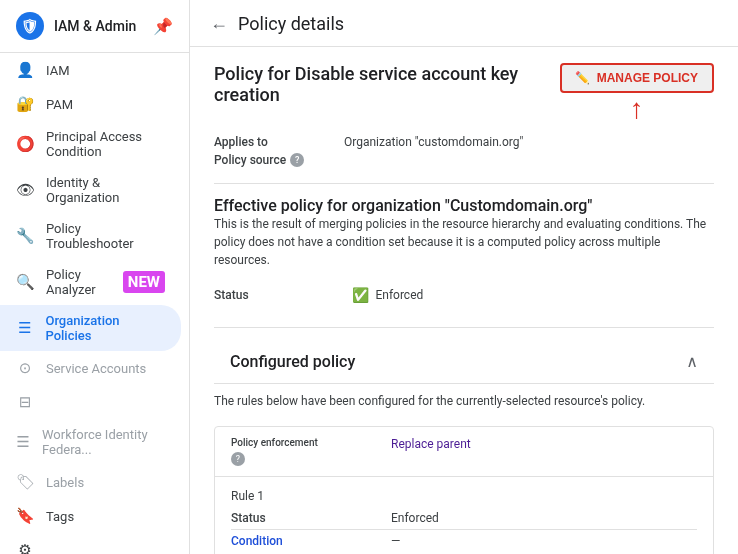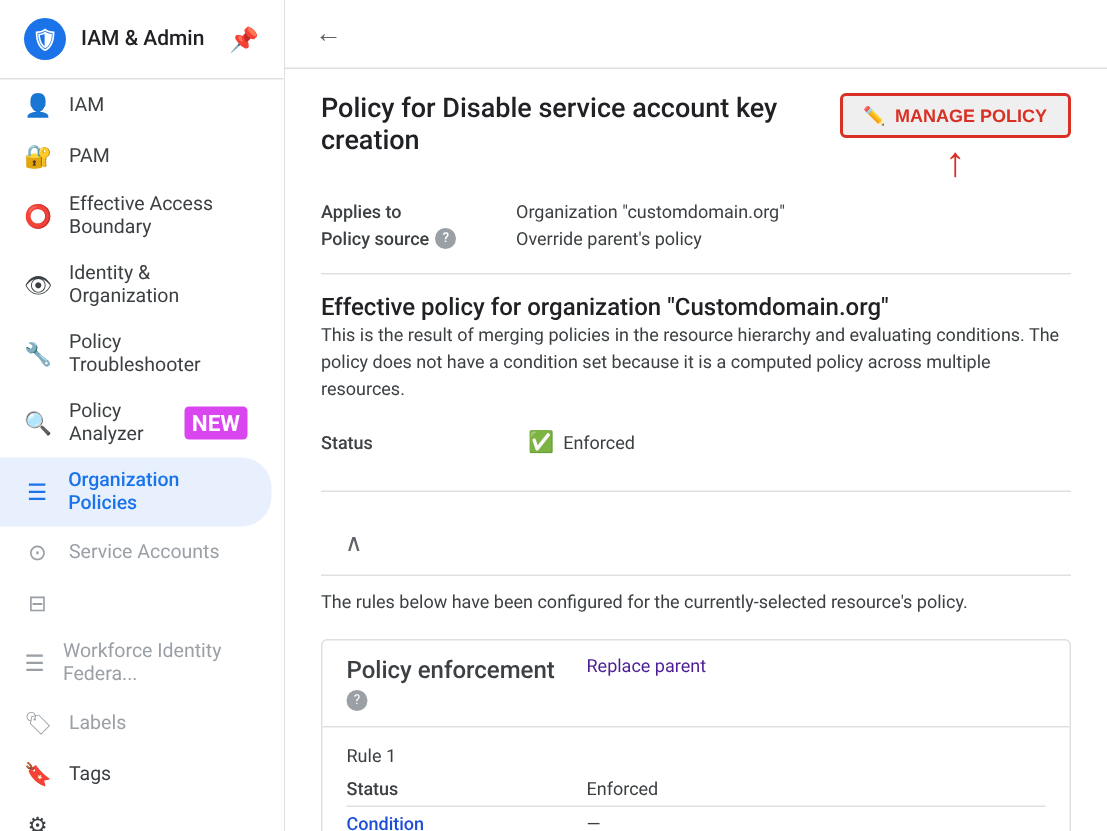--- a/index.html
+++ b/index.html
@@ -125,21 +125,21 @@
       display: flex;
       align-items: center;
       justify-content: space-between;
       padding: 12px 16px;
       background: #fff;
       border-bottom: 1px solid #e0e0e0;
     }
     .rule-label { font-size: 12px; font-weight: 400; color: #3c4043; padding: 8px 0 4px; }
 
     .policy-enf-row { display: flex; align-items: flex-start; gap: 0; padding: 10px 16px; border-bottom: 1px solid #e0e0e0; }
-    .policy-enf-label { font-size: 16px; font-weight: 500; color: #3c4043; width: 160px; }
+    .policy-enf-label { font-size: 10px; font-weight: 500; color: #3c4043; width: 160px; }
     .policy-enf-value { font-size: 12px; color: #4c1d95; }
     .help-icon { width: 14px; height: 14px; border-radius: 50%; background: #9aa0a6; color: white; font-size: 9px; display: inline-flex; align-items: center; justify-content: center; cursor: pointer; }
 
     .chevron-icon { font-size: 16px; color: #5f6368; cursor: pointer; }
   </style>
 </head>
 <body>
 
 <nav class="sidebar">
   <div class="sidebar-header">
@@ -151,21 +151,21 @@
   <div class="sidebar-item">
     <span class="sidebar-icon">👤</span>
     <span>IAM</span>
   </div>
   <div class="sidebar-item">
     <span class="sidebar-icon">🔐</span>
     <span>PAM</span>
   </div>
   <div class="sidebar-item">
     <span class="sidebar-icon">⭕</span>
-    <span>Effective Access Boundary</span>
+    <span>Principal Access Condition</span>
   </div>
   <div class="sidebar-item">
     <span class="sidebar-icon">👁</span>
     <span>Identity &amp; Organization</span>
   </div>
   <div class="sidebar-item">
     <span class="sidebar-icon">🔧</span>
     <span>Policy Troubleshooter</span>
   </div>
   <div class="sidebar-item">
@@ -199,20 +199,21 @@
   <div class="sidebar-item">
     <span class="sidebar-icon">⚙</span>
 
   </div>
 
 </nav>
 
 <main class="main">
   <div class="main-header">
     <span class="back-btn">←</span>
+    <span class="page-title">Policy details</span>
   </div>
 
   <div class="content">
 
     <div class="policy-title-row">
       <div class="policy-name">Policy for Disable service account key creation</div>
       <div style="position:relative; display:flex; flex-direction:column; align-items:center;">
         <button class="manage-btn">
           <span style="font-size:12px;">✏️</span>
           <span>MANAGE POLICY</span>
@@ -224,21 +225,20 @@
     <div class="meta-table">
       <div class="meta-row">
         <span class="meta-label">Applies to</span>
         <span class="meta-value">Organization  "customdomain.org"</span>
       </div>
       <div class="meta-row">
         <span class="meta-label">
           <span>Policy source</span>
           <span class="help-icon">?</span>
         </span>
-        <span class="meta-value">Override parent's policy</span>
       </div>
     </div>
 
     <hr class="divider">
 
     <div class="section">
       <div class="section-title">Effective policy for organization  "Customdomain.org"</div>
       <p class="section-desc">This is the result of merging policies in the resource hierarchy and evaluating conditions. The policy does not have a condition set because it is a computed policy across multiple resources.</p>
       <div class="status-row">
         <span class="status-label">Status</span>
@@ -246,20 +246,21 @@
           <span class="status-check">✅</span>
           <span>Enforced</span>
         </span>
       </div>
     </div>
 
     <hr class="divider">
 
     <div class="section">
       <div class="config-header">
+        <span class="section-title">Configured policy</span>
         <span class="chevron-icon">∧</span>
       </div>
       <p class="section-desc" style="padding: 8px 0 6px;">The rules below have been configured for the currently-selected resource's policy.</p>
 
       <div style="border: 1px solid #e0e0e0; border-radius:4px; overflow:hidden;">
         <div class="policy-enf-row">
           <div style="display:flex;flex-direction:column;width:160px;">
             <span class="policy-enf-label">Policy enforcement</span>
             <span class="help-icon" style="margin-top:4px;">?</span>
           </div>

